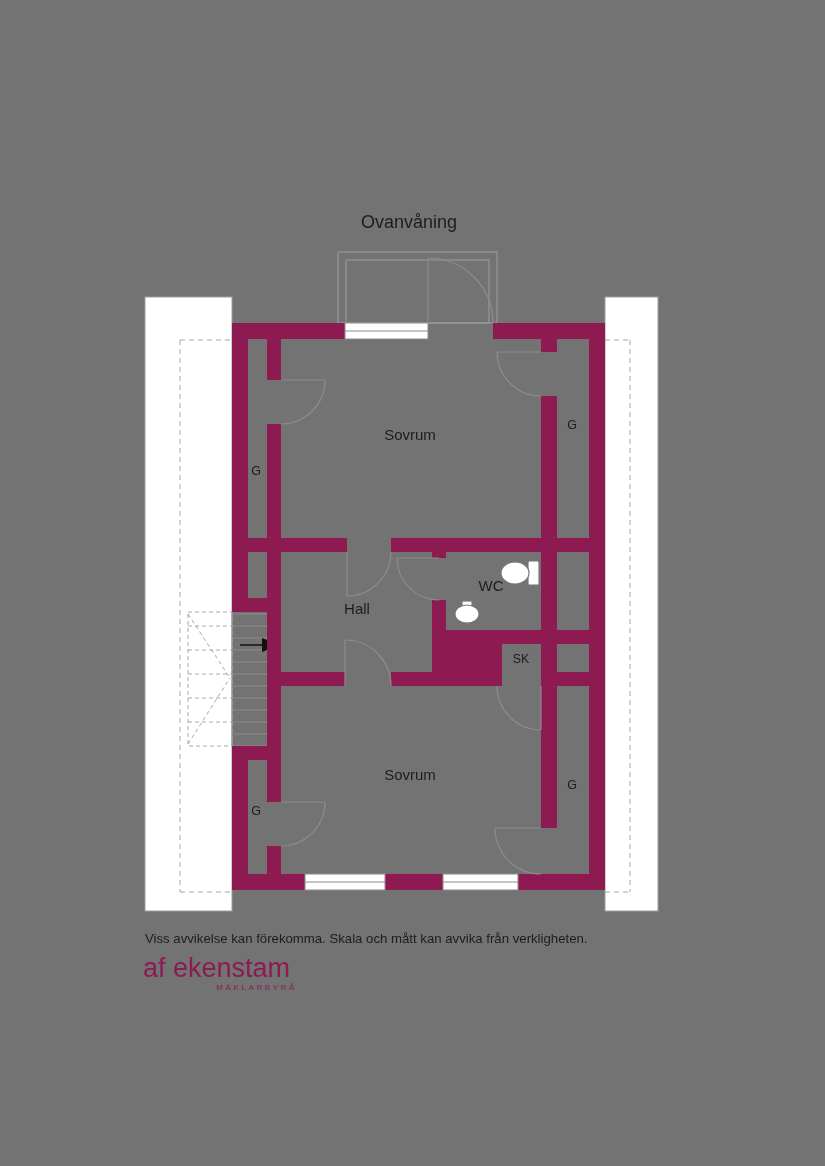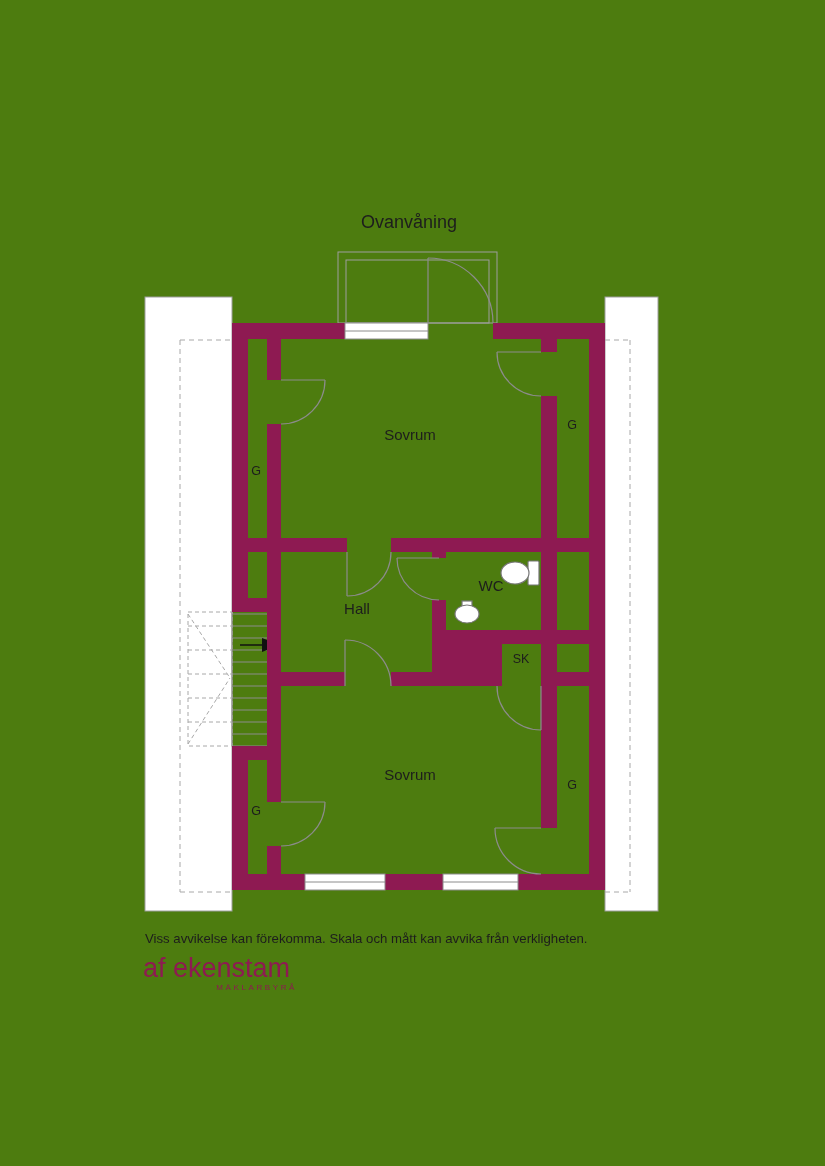--- a/index.html
+++ b/index.html
@@ -1,19 +1,19 @@
 <!DOCTYPE html>
 <html style="--wall: #8e1a52; --text: #1d1d1d; --logo: #8e1a52;"><head>
 <meta charset="utf-8">
 <style>
   :root{
     --wall:#8e1a52; --text:#1d1d1d; --logo:#8e1a52;
   }
   html,body{margin:0;padding:0;background:#fff;}
-  .page{width:825px;height:1166px;position:relative;background:#4d7c0f;}
+  .page{width:825px;height:1166px;position:relative;background:#737373;}
   svg{display:block;}
   .wall{fill:var(--wall);stroke:none;}
   .thin{stroke:#9e9e9e;stroke-width:1;fill:#fff;}
   .thinline{stroke:#9e9e9e;stroke-width:1;fill:none;}
   .dash{stroke:#a8a8a8;stroke-width:1;fill:none;stroke-dasharray:5 4;}
   .door{stroke:#8c8c8c;stroke-width:1.2;fill:none;}
   .tread{stroke:#8c8c8c;stroke-width:1;fill:none;}
   .treadd{stroke:#a8a8a8;stroke-width:1;fill:none;stroke-dasharray:4 3;}
   .fixture{stroke:#777;stroke-width:1.2;fill:#fff;}
   .win{fill:#fff;stroke:#8c8c8c;stroke-width:1;}

